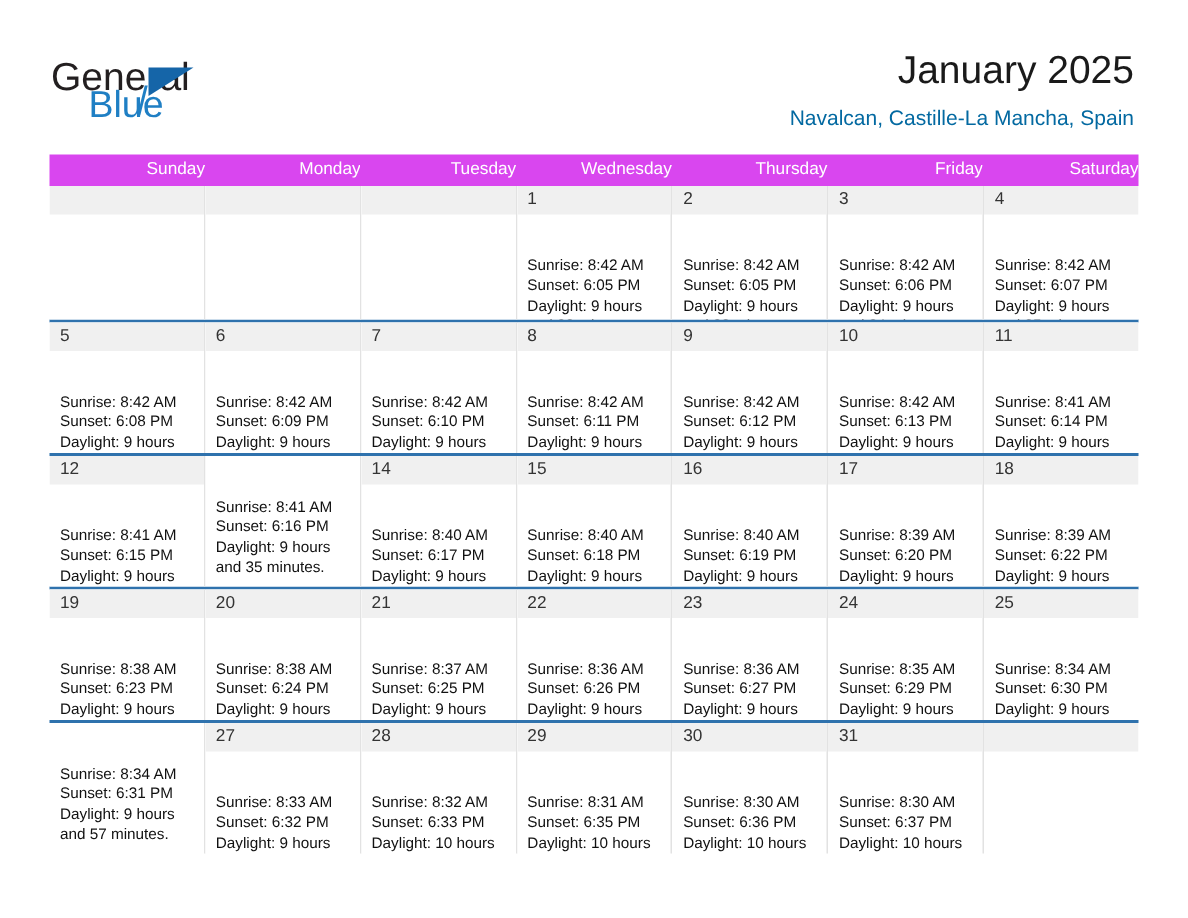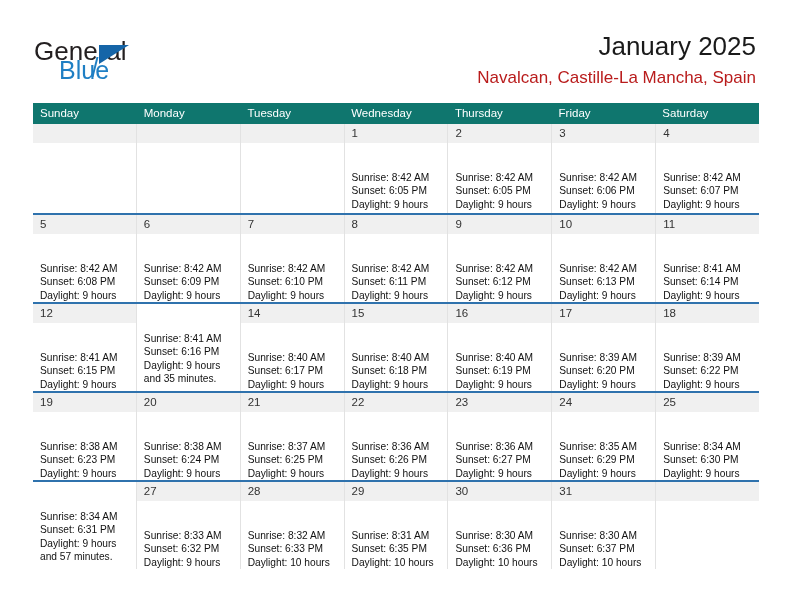--- a/index.html
+++ b/index.html
@@ -81,39 +81,40 @@
   }
   .cal-title {
     font-size: 26px;
     color: #1a1a1a;
     line-height: 32px;
     white-space: nowrap;
     font-weight: normal;
     margin: 0;
   }
   .cal-subtitle {
-    font-size: 17px;
-    color: #b91c1c;
+    font-size: 14px;
+    color: #0369a1;
     line-height: 20px;
     margin-top: 6px;
     white-space: nowrap;
   }
 
   
   .calendar {
     position: absolute;
     left: 33px;
     top: 103px;
     width: 726px;
   }
   .weekday-header {
     display: flex;
     width: 100%;
-    background: #0f766e;
+    background: #d946ef;
     height: 21px;
+    text-align: right;
   }
   .weekday {
     flex: 1 1 0;
     color: #ffffff;
     font-size: 11.5px;
     line-height: 21px;
     padding-left: 7px;
     box-sizing: border-box;
     white-space: nowrap;
     overflow: hidden;

